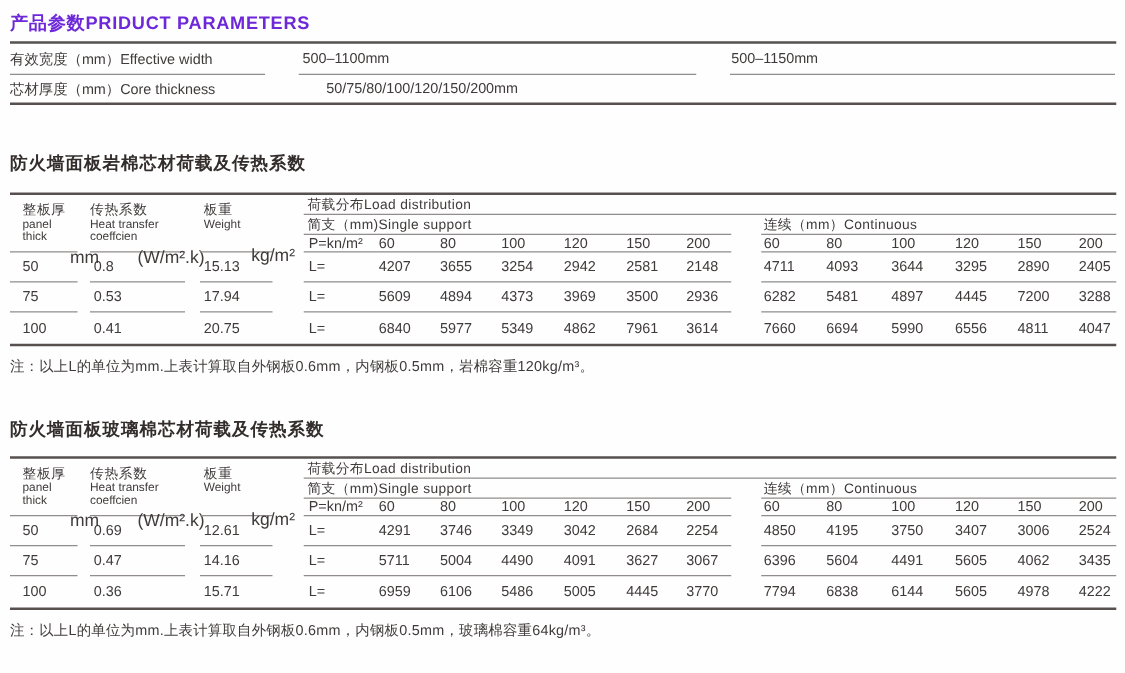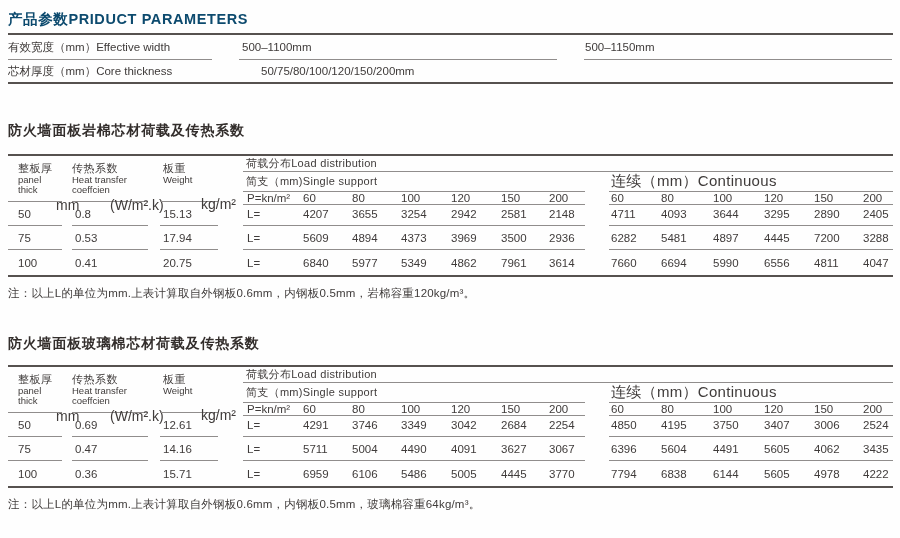--- a/index.html
+++ b/index.html
@@ -1,18 +1,18 @@
 <!DOCTYPE html>
 <html><head>
 <meta charset="utf-8">
 <style>
   html,body{margin:0;padding:0;}
   body{width:900px;height:538px;background:#fefefe;font-family:"Liberation Sans","DejaVu Sans",sans-serif;color:#3f3b3a;overflow:hidden;}
   .wrap{padding:8px 7px 0 8px;width:885px;box-sizing:content-box;}
-  .main-title{font-size:14.5px;font-weight:bold;color:#0c4a6e;letter-spacing:0.6px;line-height:22px;margin:0 0 3px 0;}
+  .main-title{font-size:14.5px;font-weight:bold;color:#6d28d9;letter-spacing:0.6px;line-height:22px;margin:0 0 3px 0;}
   .sec-title{font-size:14px;font-weight:bold;color:#332e2c;letter-spacing:0.8px;line-height:20px;}
   .sec1-title{margin:36px 0 14px 0;}
   .sec2-title{margin:32px 0 12px 0;}
 
   
   .ptable{width:885px;border-top:2px solid #56514f;border-bottom:2px solid #56514f;}
   .prow{display:grid;grid-template-columns:204px 318px 308px;column-gap:27px;}
   .prow > div{height:100%;display:flex;align-items:center;font-size:11.5px;box-sizing:border-box;}
   .prow.r1{height:25px;}
   .prow.r2{height:22px;gap:46px;}
@@ -29,21 +29,21 @@
   .hc3{width:58px;margin-right:25px;padding-left:3px;}
   .hzh{font-size:11px;line-height:14px;letter-spacing:0.5px;}
   .hen{font-size:9.5px;line-height:10px;}
   .hunit{font-size:14px;line-height:12px;padding-left:38px;}
   .mt4{margin-top:4px;}
   .mt12{margin-top:13px;}
   .hc4{width:650px;display:flex;flex-direction:column;}
   .h4a{height:22px;box-sizing:border-box;border-bottom:1px solid #908d8c;display:flex;align-items:center;padding-left:3px;font-size:11px;letter-spacing:0.3px;}
   .h4b{height:20px;display:flex;}
   .h4b1{width:342px;margin-right:24px;box-sizing:border-box;border-bottom:1px solid #908d8c;display:flex;align-items:center;padding-left:3px;font-size:11px;letter-spacing:0.3px;}
-  .h4b2{width:284px;box-sizing:border-box;border-bottom:1px solid #908d8c;display:flex;align-items:center;padding-left:2px;font-size:15px;letter-spacing:0.3px;}
+  .h4b2{width:284px;box-sizing:border-box;border-bottom:1px solid #908d8c;display:flex;align-items:center;padding-left:2px;font-size:11px;letter-spacing:0.3px;}
   .h4c{height:20px;display:flex;}
   .sgrp{width:342px;margin-right:24px;box-sizing:border-box;display:grid;grid-template-columns:56px 49px 49px 50px 50px 48px 1fr;align-items:center;padding-left:4px;font-size:11.5px;}
   .cgrp{width:284px;box-sizing:border-box;display:grid;grid-template-columns:50px 52px 51px 50px 49px 1fr;align-items:center;padding-left:2px;font-size:11.5px;}
   .ub{border-bottom:1px solid #908d8c;}
   .dr{display:flex;height:24px;}
   .dr.last{height:25px;}
   .dr .dc{box-sizing:border-box;height:100%;display:flex;align-items:center;font-size:11.5px;}
   .dr .c1{width:54px;margin-right:10px;padding-left:10px;}
   .dr .c2{width:76px;margin-right:12px;padding-left:3px;}
   .dr .c3{width:58px;margin-right:25px;padding-left:3px;}

